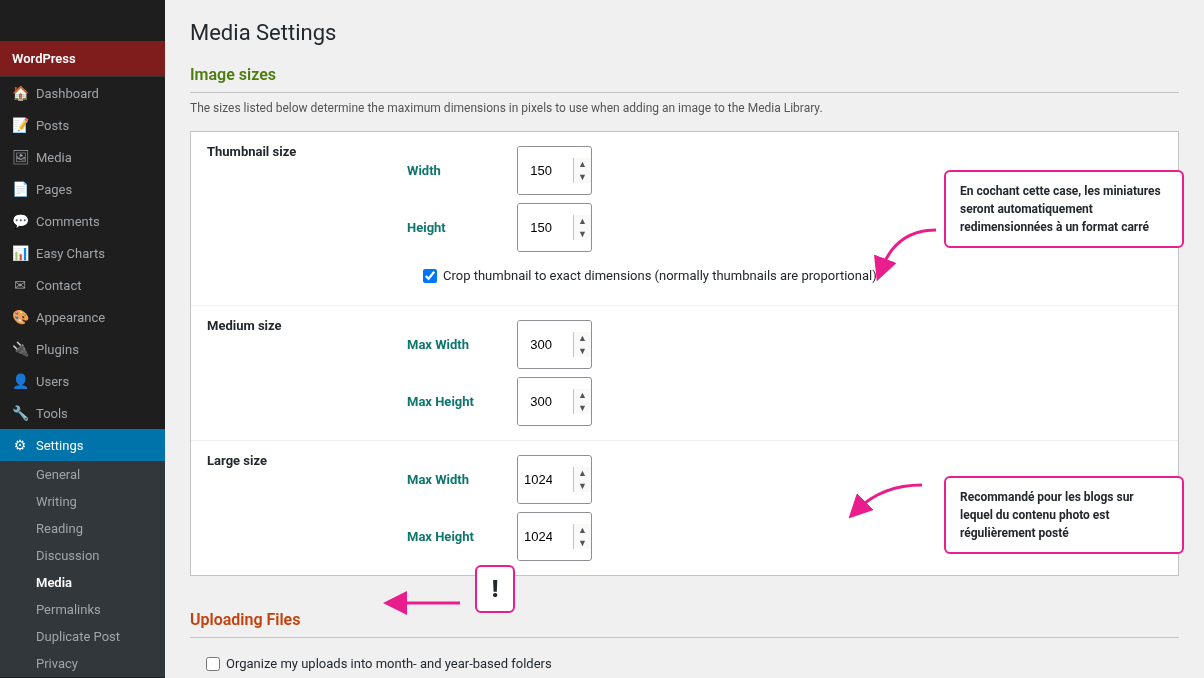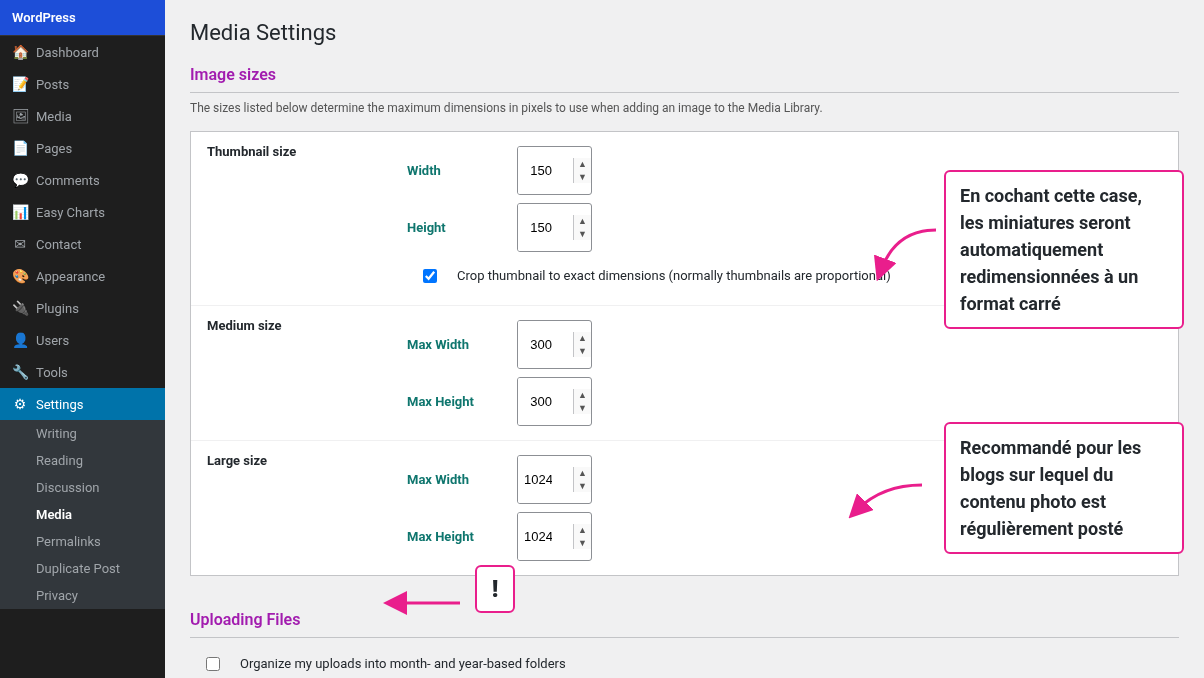--- a/index.html
+++ b/index.html
@@ -11,22 +11,23 @@
       background: #1e1e1e;
       color: #a0a5aa;
       flex-shrink: 0;
       display: flex;
       flex-direction: column;
       height: 678px;
       overflow-y: auto;
     }
     .sidebar-header {
       padding: 10px 12px;
-      background: #1d4ed8;
+      background: #7f1d1d;
       border-bottom: 1px solid #333;
+      margin-top: 41px;
     }
     .sidebar-nav-item {
       display: flex;
       align-items: center;
       padding: 8px 12px;
       cursor: pointer;
       color: #a0a5aa;
       font-size: 13px;
       gap: 8px;
     }
@@ -56,21 +57,21 @@
     .page-title {
       font-size: 22px;
       font-weight: 400;
       color: #23282d;
       margin-bottom: 20px;
     }
 
     .section-title {
       font-size: 16px;
       font-weight: 600;
-      color: #a21caf;
+      color: #4d7c0f;
       margin-bottom: 8px;
       border-bottom: 1px solid #c3c4c7;
       padding-bottom: 8px;
     }
 
     .section-desc {
       font-size: 12px;
       color: #555;
       margin-bottom: 16px;
     }
@@ -103,21 +104,21 @@
       padding: 0 4px;
       font-size: 9px;
       line-height: 1.4;
       color: #555;
       display: block;
     }
 
     .checkbox-row {
       display: flex;
       align-items: center;
-      gap: 20px;
+      gap: 6px;
       padding: 8px 16px;
     }
     .checkbox-row input[type="checkbox"] {
       width: 14px;
       height: 14px;
       cursor: pointer;
     }
     .checkbox-row label { color: #23282d; cursor: pointer; font-size: 13px; }
 
     .save-btn {
@@ -131,21 +132,21 @@
       font-weight: 600;
     }
 
     
     .annotation-bubble {
       position: absolute;
       background: #fff;
       border: 2px solid #e91e8c;
       border-radius: 6px;
       padding: 10px 14px;
-      font-size: 18px;
+      font-size: 12px;
       font-weight: 700;
       color: #23282d;
       line-height: 1.5;
       max-width: 240px;
       z-index: 10;
     }
 
     
     .exclamation-bubble {
       position: absolute;
@@ -194,21 +195,21 @@
     .field-row-label {
       width: 100px;
       color: #0f766e;
       font-size: 13px;
       font-weight: bold;
     }
 
     .sub-section-title {
       font-size: 16px;
       font-weight: 600;
-      color: #a21caf;
+      color: #c2410c;
       padding: 14px 0 8px 0;
       border-bottom: 1px solid #c3c4c7;
       margin-bottom: 10px;
     }
 
     .bottom-section { margin-top: 10px; }
   </style>
 </head>
 <body>
 
@@ -260,20 +261,21 @@
       </div>
       <div class="sidebar-nav-item">
         <span class="icon">🔧</span>
         <span>Tools</span>
       </div>
       <div class="sidebar-nav-item active">
         <span class="icon">⚙</span>
         <span>Settings</span>
       </div>
       <div class="sidebar-submenu">
+        <a class="sidebar-submenu-item">General</a>
         <a class="sidebar-submenu-item">Writing</a>
         <a class="sidebar-submenu-item">Reading</a>
         <a class="sidebar-submenu-item">Discussion</a>
         <a class="sidebar-submenu-item active">Media</a>
         <a class="sidebar-submenu-item">Permalinks</a>
         <a class="sidebar-submenu-item">Duplicate Post</a>
         <a class="sidebar-submenu-item">Privacy</a>
       </div>
     </div>
 </nav>

